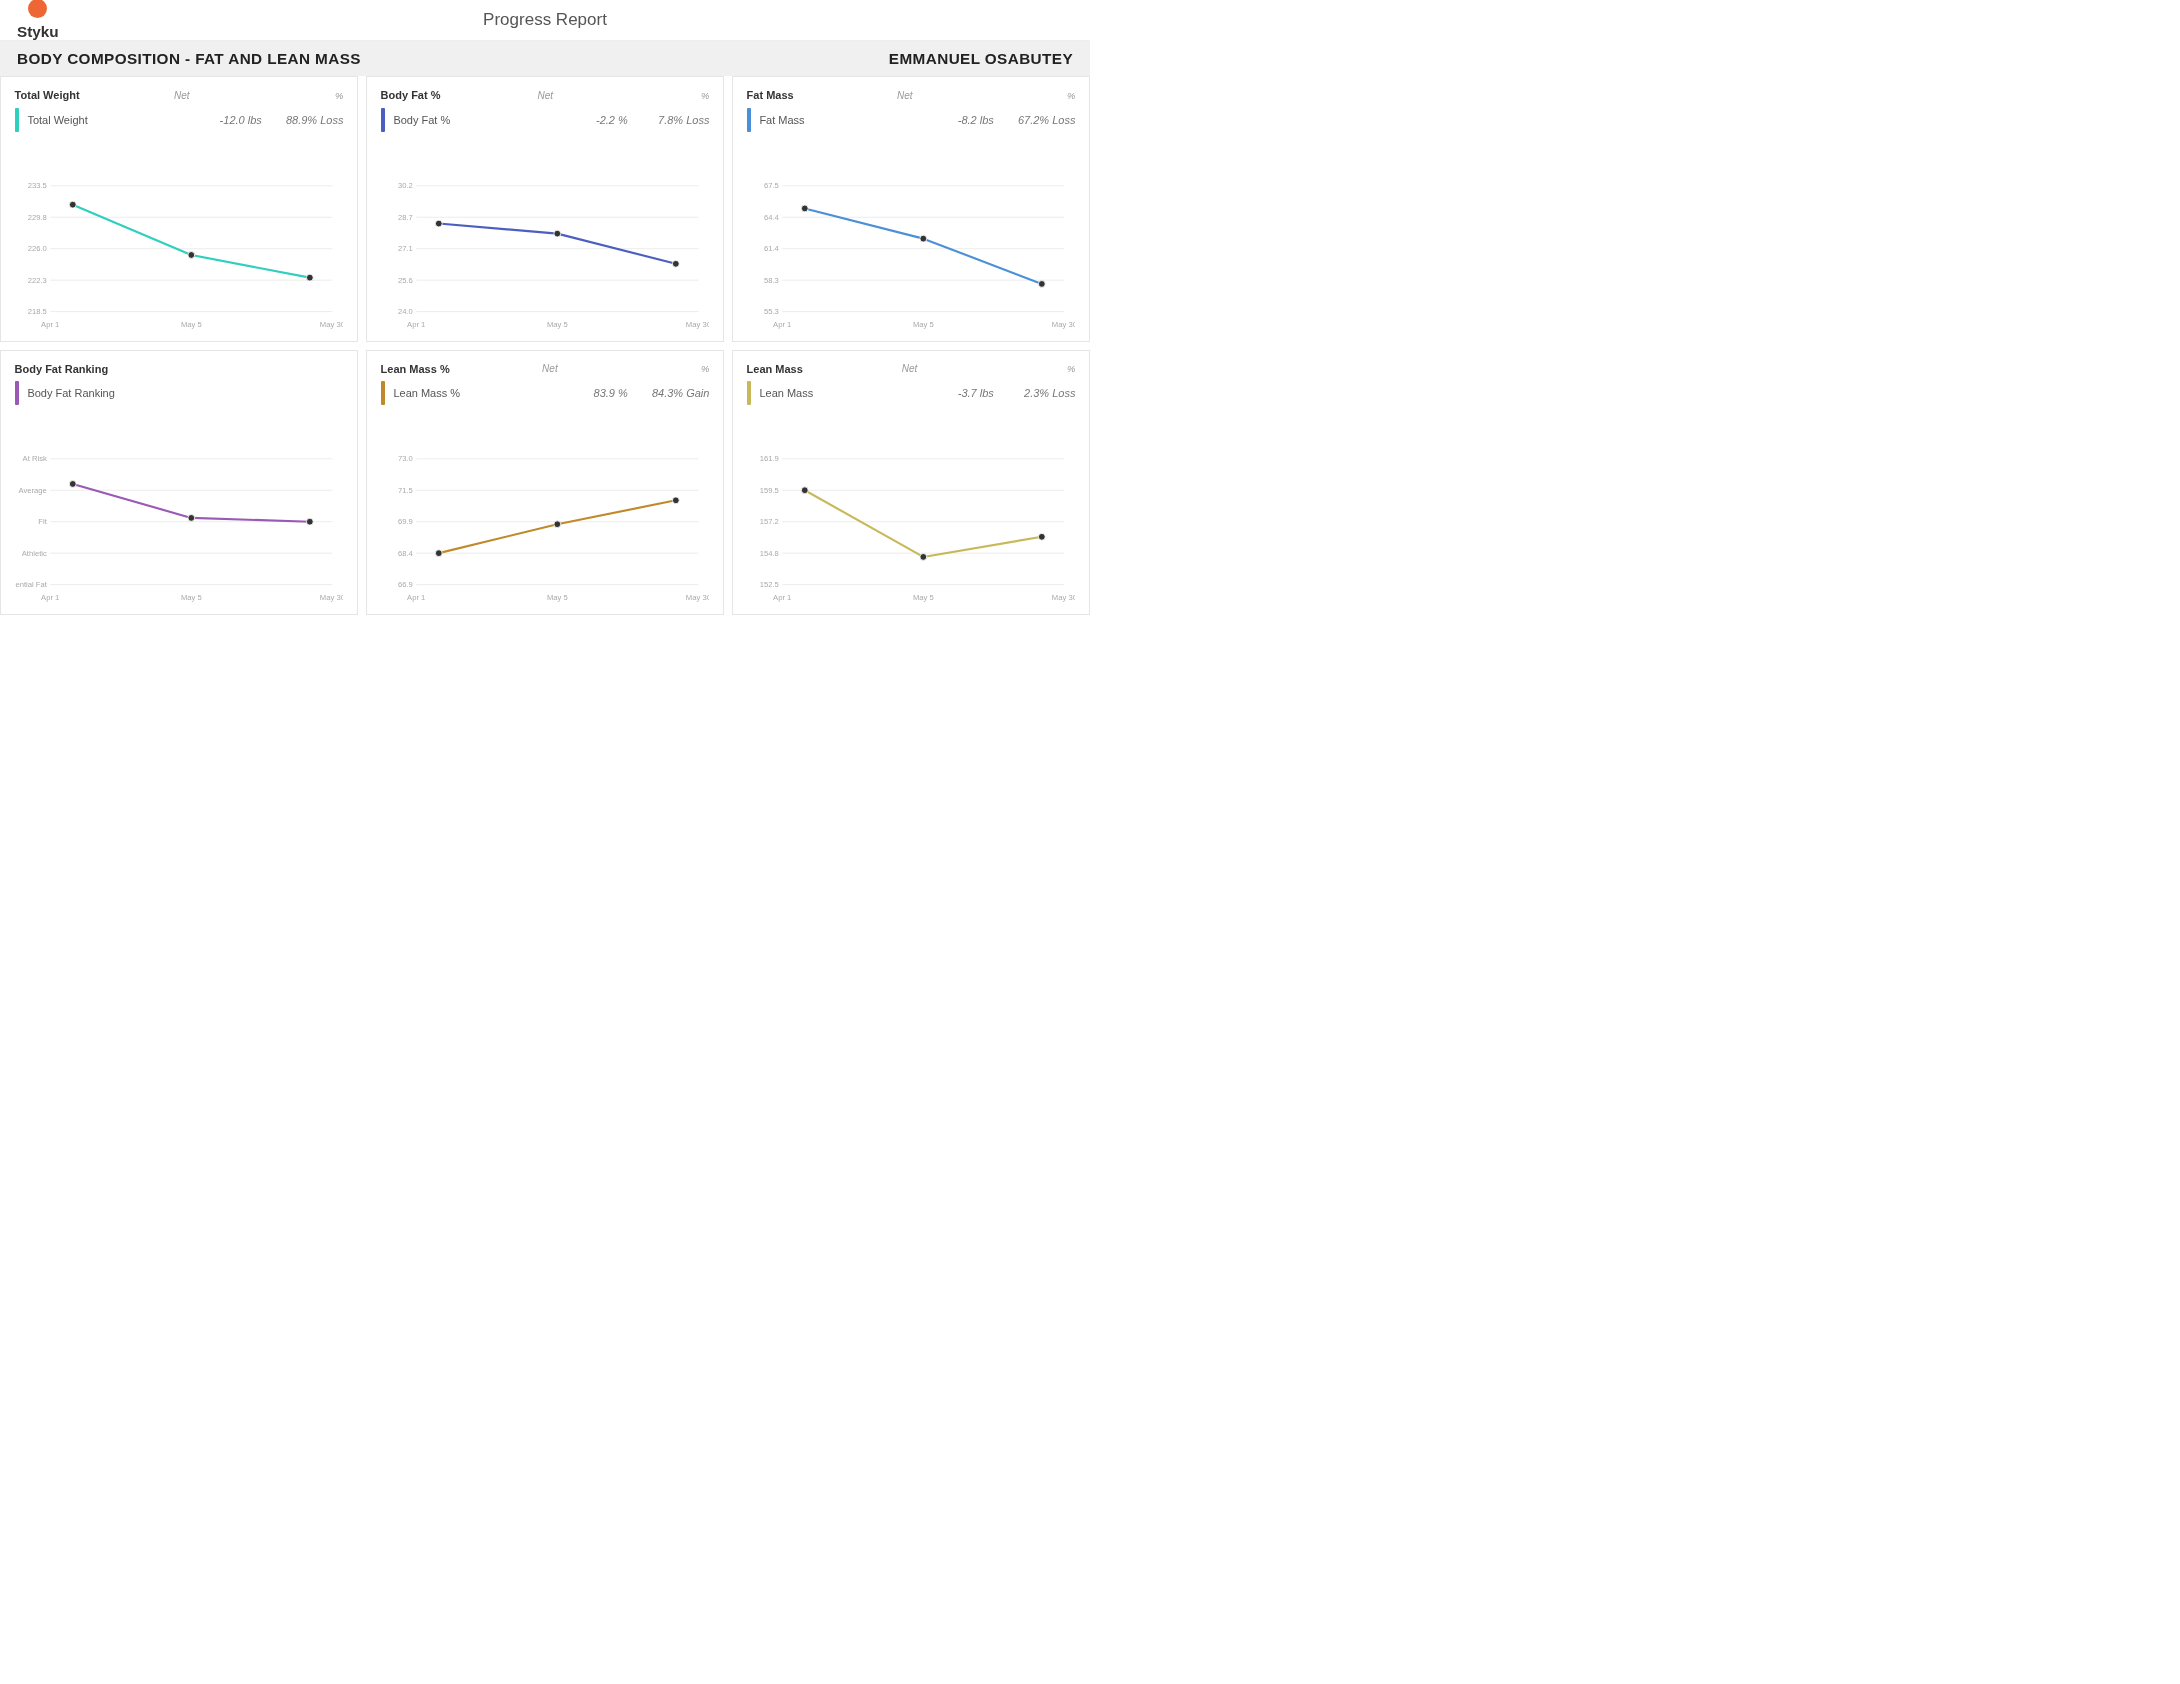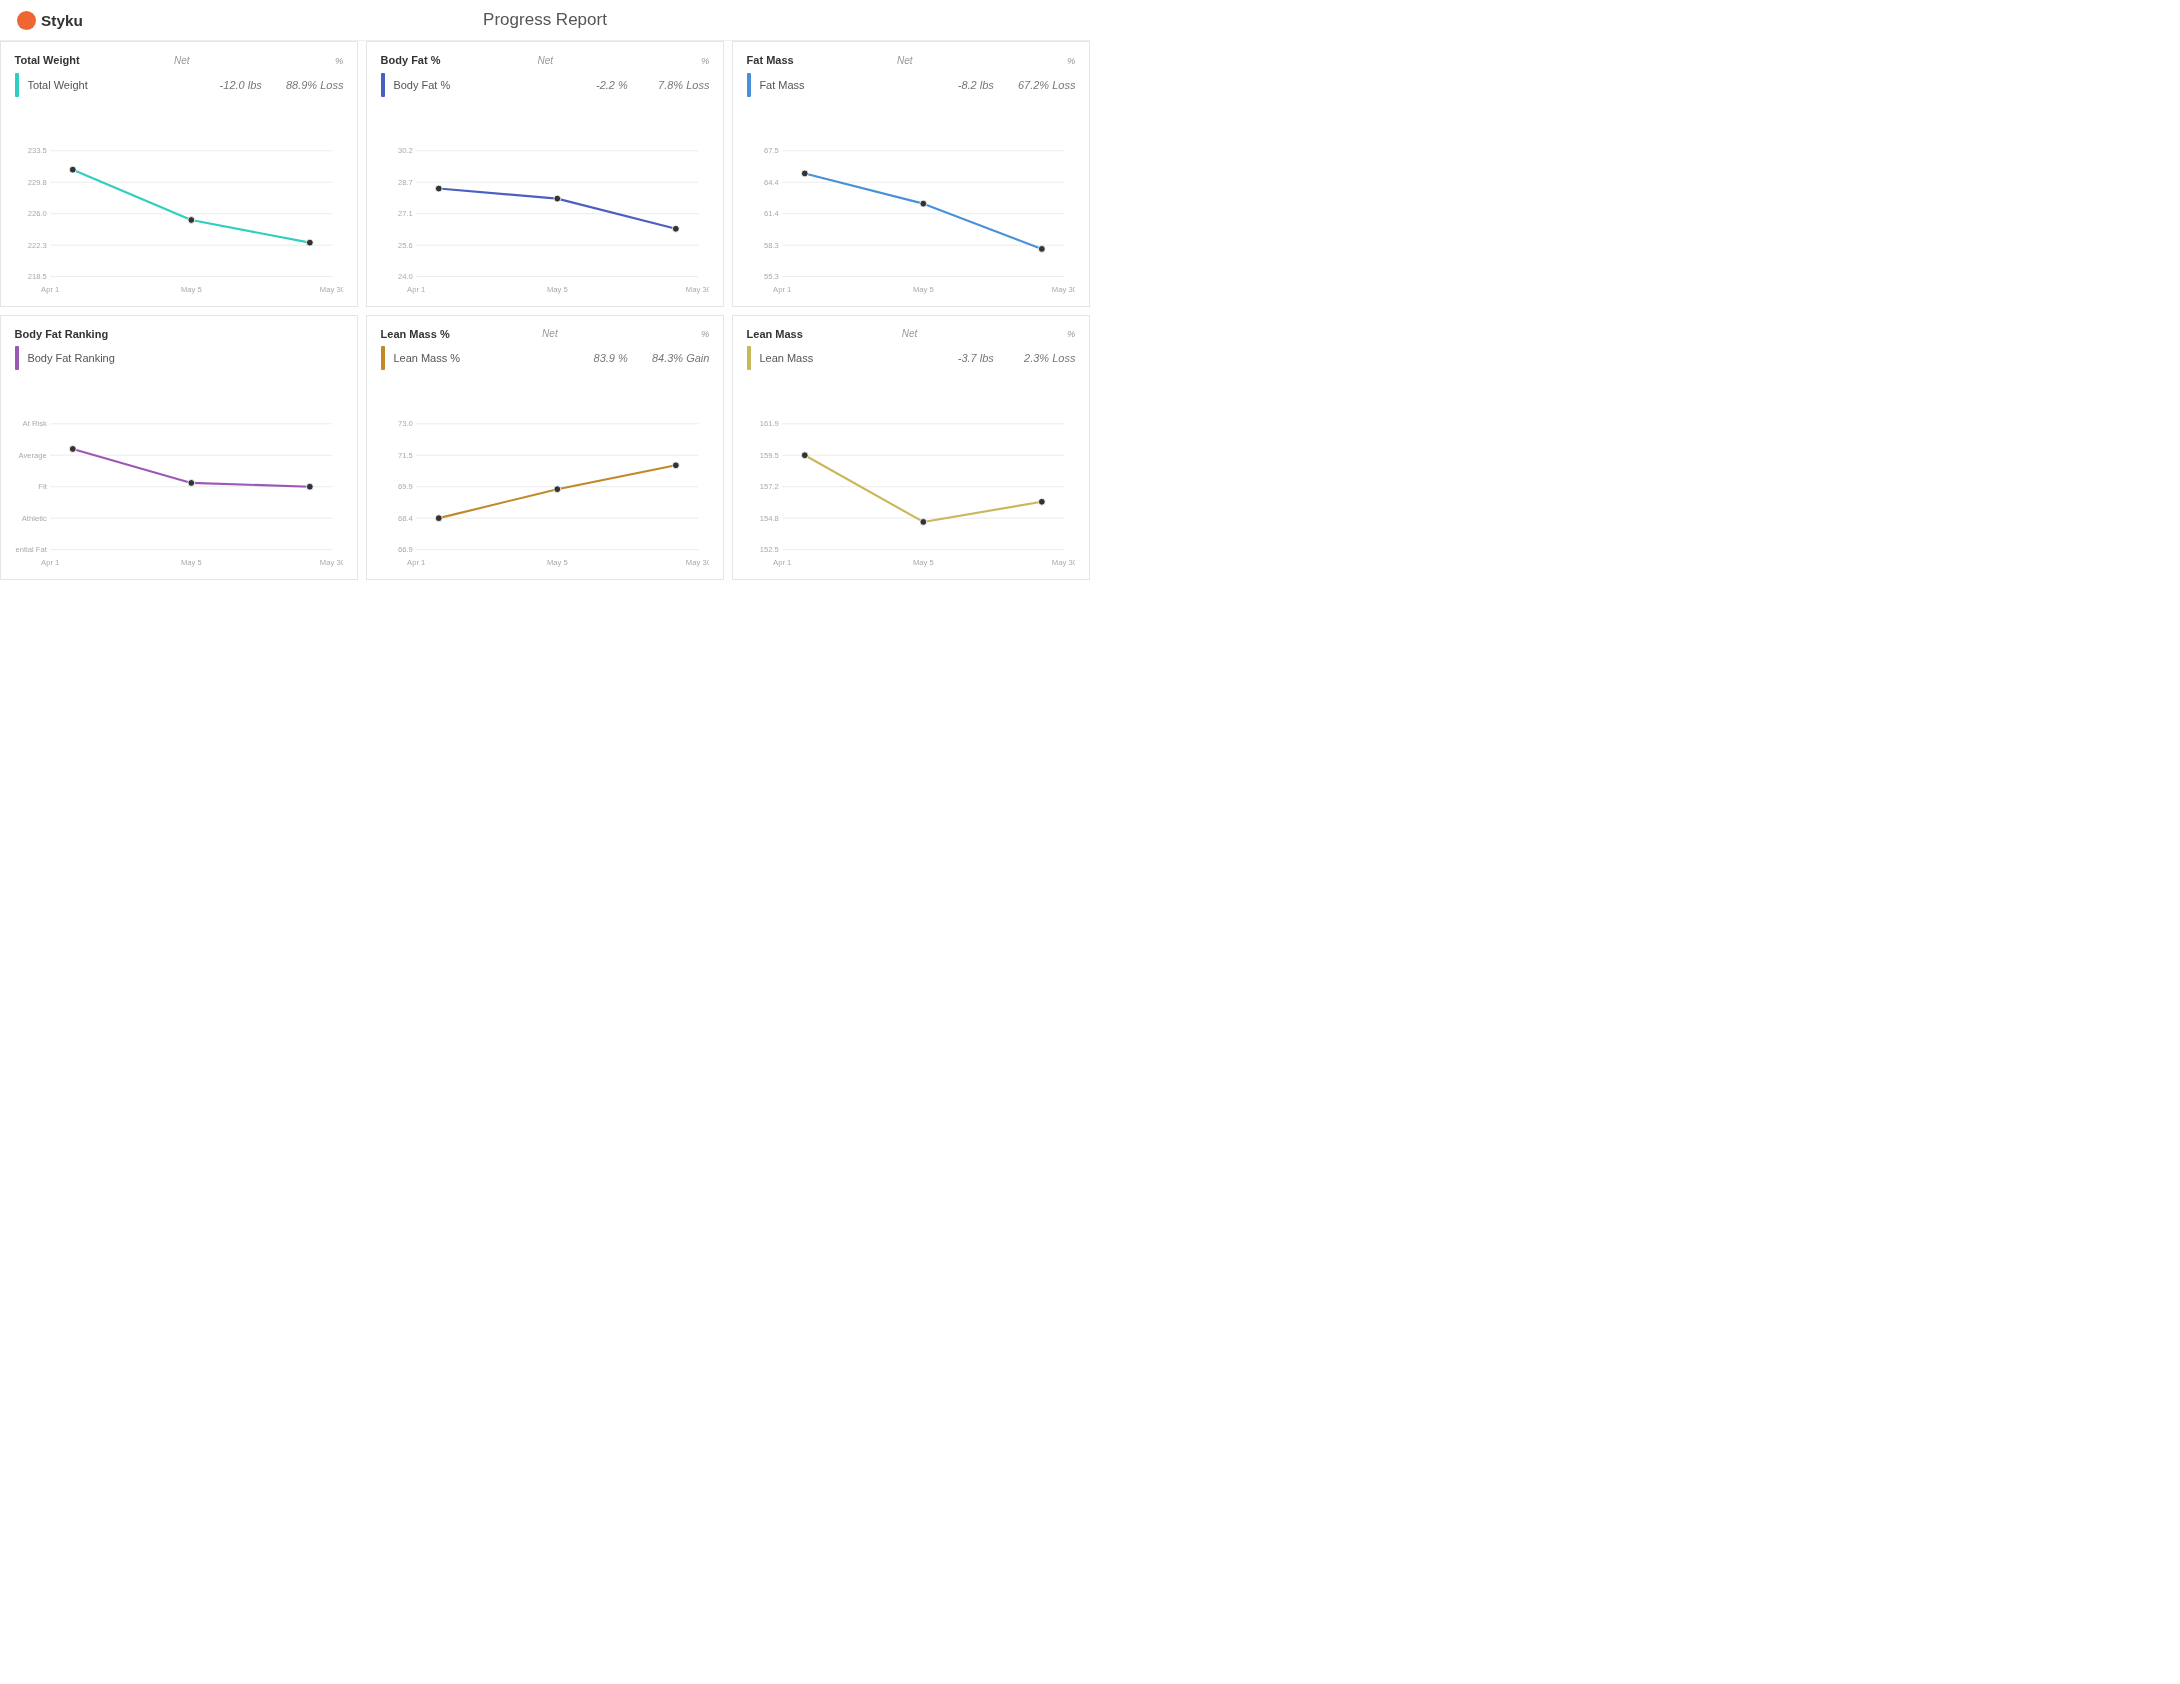--- a/index.html
+++ b/index.html
@@ -1,19 +1,19 @@
 <!DOCTYPE html>
 <html style="font-size:13.6px"><head>
   <meta charset="utf-8">
   <style>
     * { box-sizing: border-box; margin: 0; padding: 0; }
     body { font-family: 'Arial', sans-serif; background: #fff; color: #333; width: 1090px; }
     
     .header { display: flex; align-items: center; justify-content: center; padding: 10.2px 17px; border-bottom: 0.9px solid #eee; position: relative; }
-    .logo { position: absolute; left: 17px; display: flex; align-items: flex-end; gap: 5.1px; }
+    .logo { position: absolute; left: 17px; display: flex; align-items: center; gap: 5.1px; flex-direction: column; }
     .logo-circle { width: 19px; height: 19px; background: #e63; border-radius: 50%; }
     .logo-text { font-size: 15.3px; font-weight: bold; color: #333; }
     .page-title { font-size: 17px; color: #555; }
     
     .section-header { background: #f0f0f0; padding: 8.5px 17px; display: flex; justify-content: space-between; align-items: center; }
     .section-title { font-size: 15.3px; font-weight: bold; color: #222; letter-spacing: 0.4px; }
     .section-name { font-size: 15.3px; font-weight: bold; color: #222; letter-spacing: 0.4px; }
     
     .charts-grid { display: grid; grid-template-columns: 1fr 1fr 1fr; gap: 8px; }
     .chart-panel { border: 0.9px solid #e5e5e5; padding: 12px 13.6px 8.5px; }
@@ -36,20 +36,24 @@
 
 <div>
   <div class="header">
     <div class="logo">
       <div class="logo-circle"></div>
       <span class="logo-text">Styku</span>
     </div>
     <span class="page-title">Progress Report</span>
   </div>
 
+  <div class="section-header">
+    <span class="section-title">BODY COMPOSITION - FAT AND LEAN MASS</span>
+    <span class="section-name">EMMANUEL OSABUTEY</span>
+  </div>
 </div>
 
 <div class="charts-grid" id="charts-container">
 <div class="chart-panel">
       <div class="chart-header">
         <span class="chart-title">Total Weight</span>
         <span class="chart-net-label" style="margin-right: 51px;">Net</span>
         <span class="chart-pct-label">%</span>
       </div>
       <div class="metric-row">

